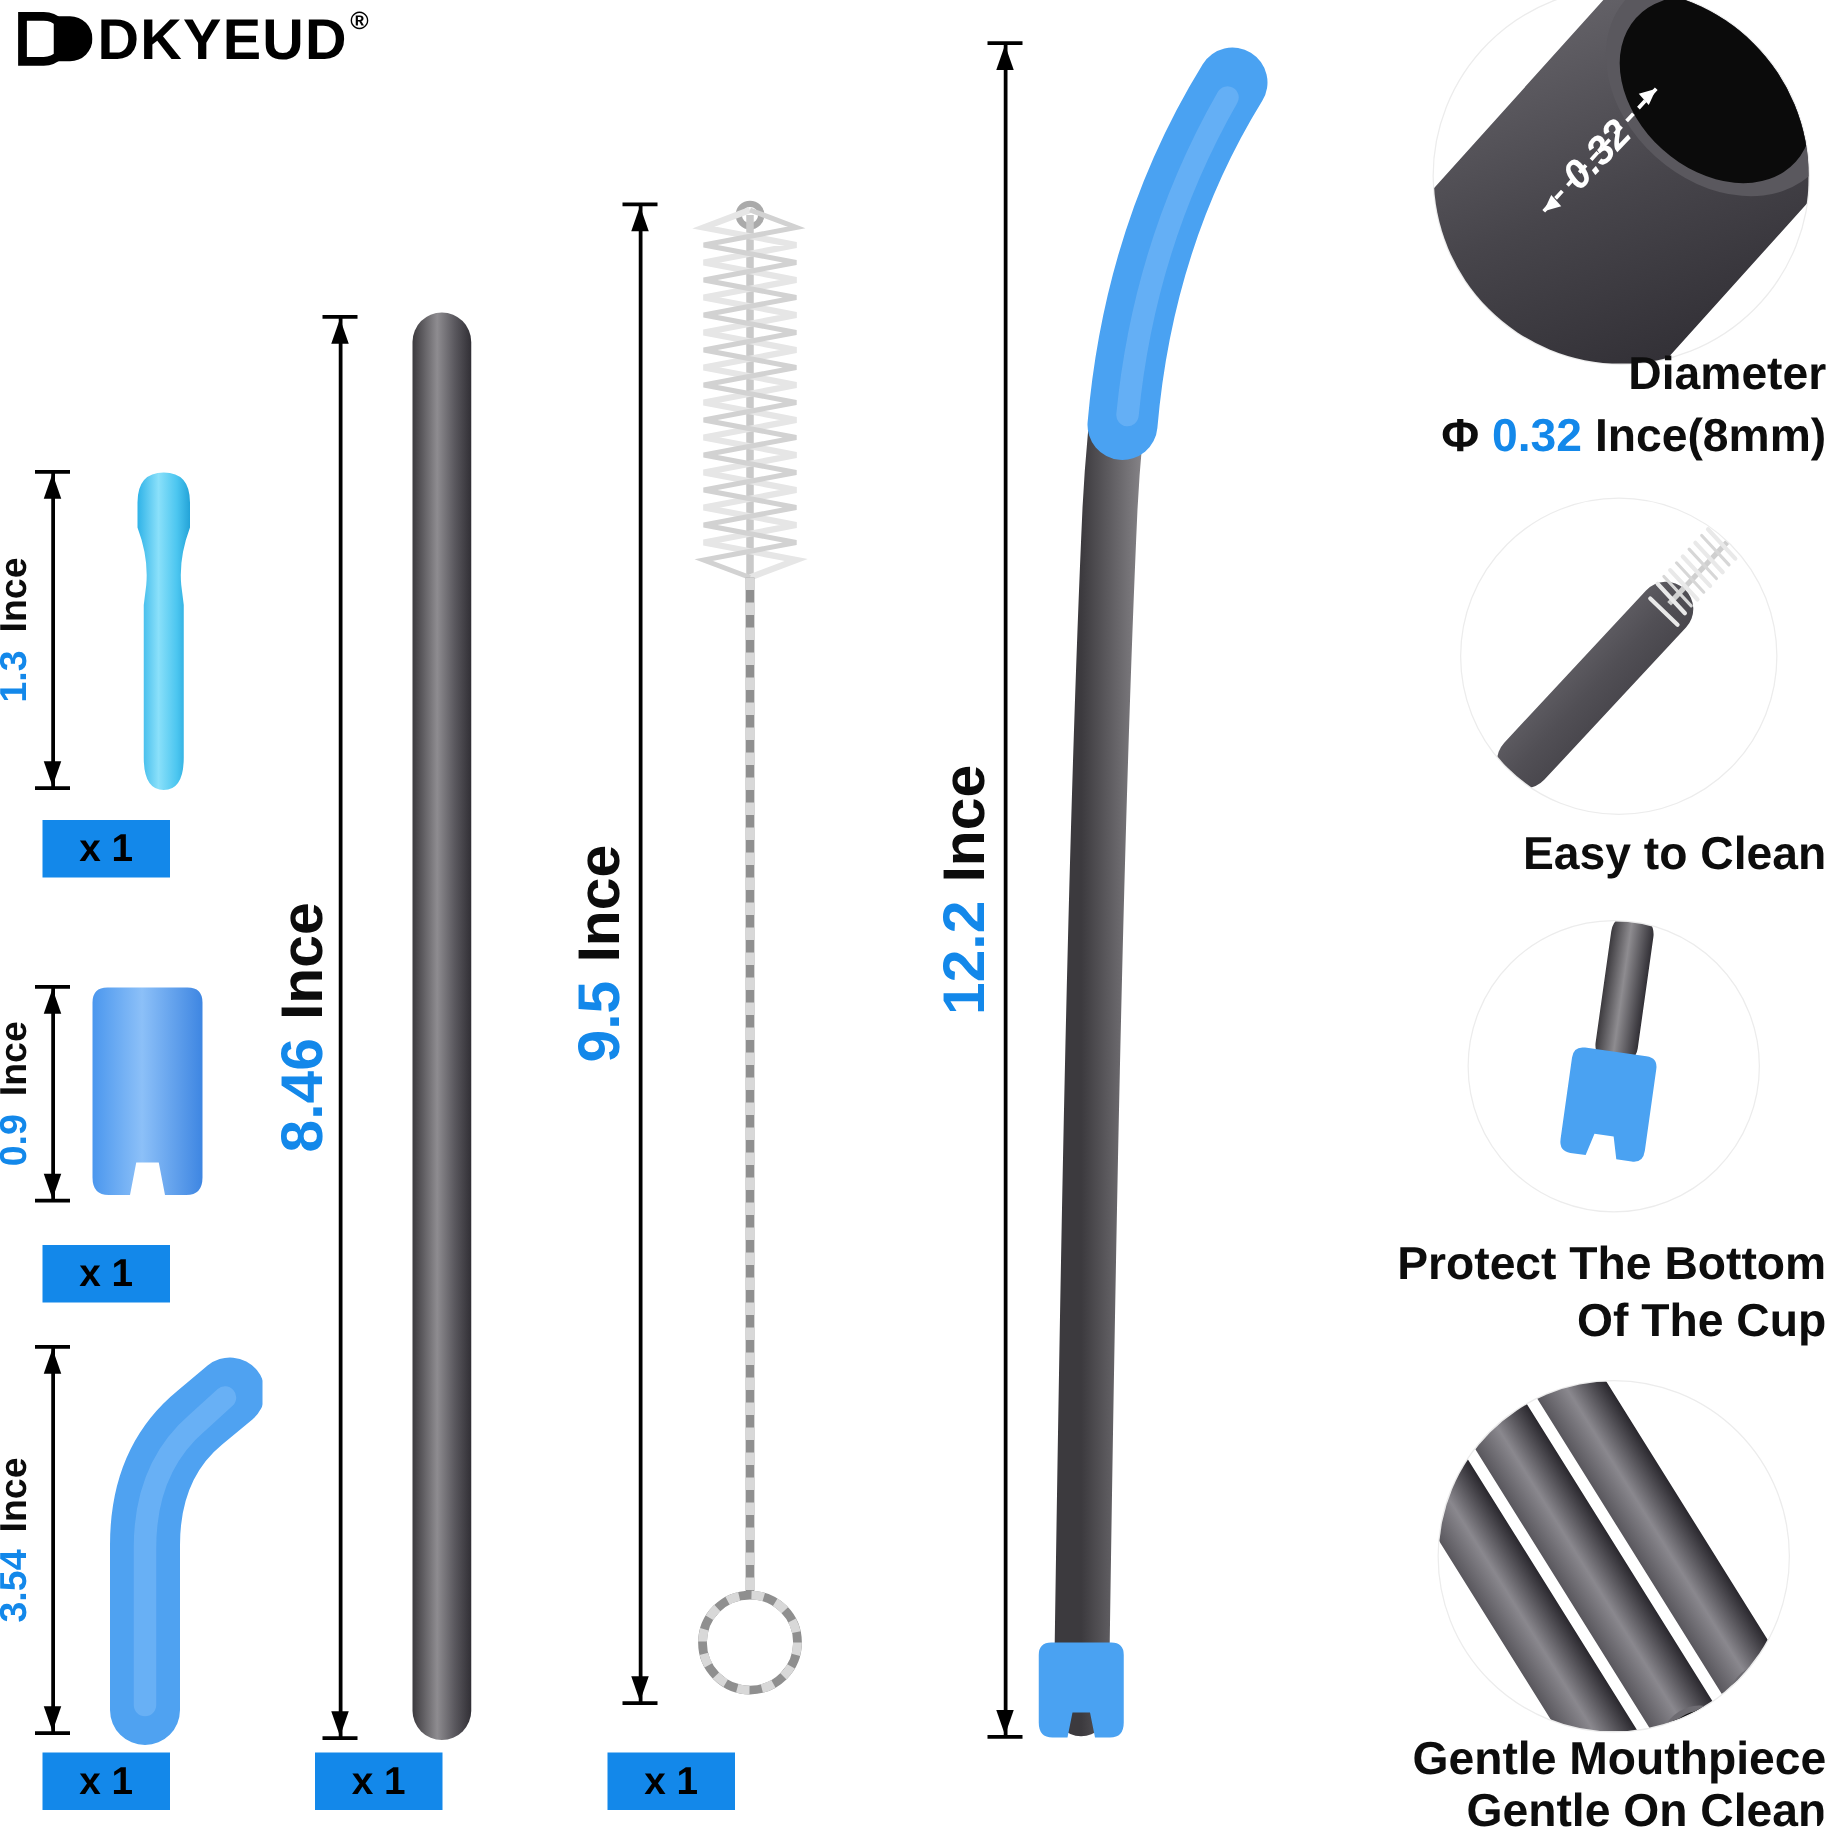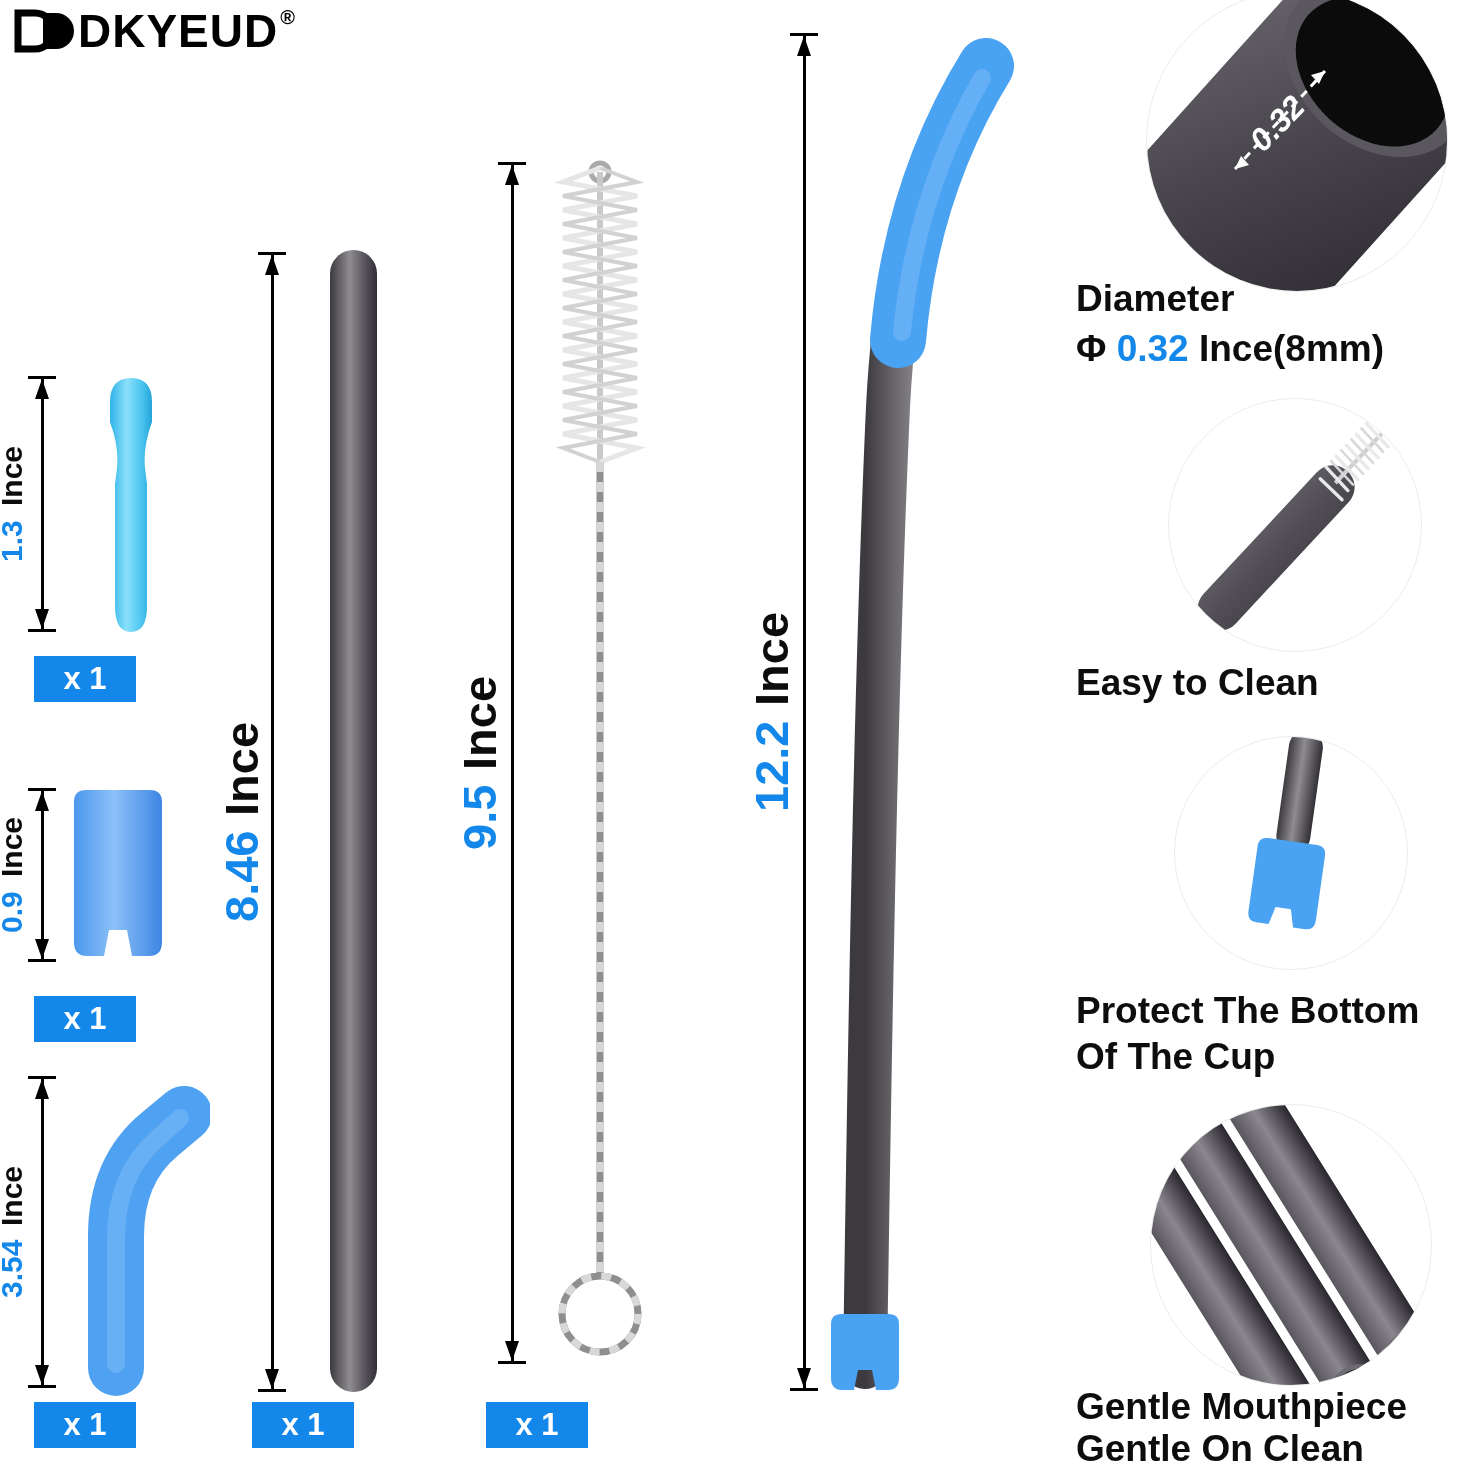--- a/index.html
+++ b/index.html
@@ -25,33 +25,33 @@
   
   .vlabel{position:absolute;display:flex;align-items:center;justify-content:center;
           writing-mode:vertical-rl;transform:rotate(180deg);
           font-weight:bold;white-space:nowrap;}
   .vlabel .num{color:#1388ea;margin-inline-end:14px;}
   .vlabel .unit{color:#0c0c0c;}
   .vlabel.small{font-size:30px;width:40px;}
   .vlabel.big{font-size:47px;width:54px;}
 
   
-  .qty{position:absolute;width:102px;height:46px;background:#1388ea;color:#ffffff;
+  .qty{position:absolute;width:102px;height:46px;background:#1388ea;color:#000000;
        font-weight:bold;font-size:31px;display:flex;align-items:center;justify-content:center;}
 
   
   .shape{position:absolute;}
   .straw-straight{position:absolute;left:330px;top:250px;width:47px;height:1142px;border-radius:24px;
       background:linear-gradient(90deg,#3c3a3e 0%,#8e8c90 42%,#5a585e 72%,#312f35 100%);}
 
   
   .circle{position:absolute;border-radius:50%;overflow:hidden;background:#fff;border:1px solid #ececec;}
   .circle svg{display:block;width:100%;height:100%;}
 
-  .ctext{position:absolute;left:1076px;width:361px;text-align:left;
+  .ctext{position:absolute;left:1100px;width:361px;text-align:right;
          font-weight:bold;font-size:37px;color:#0d0d0d;white-space:nowrap;}
   .ctext .blue{color:#1388ea;}
 </style>
 </head>
 <body>
 
 <div class="canvas">
 
   <div class="brand">
     <svg class="brand-icon" viewBox="0 0 64 50">

